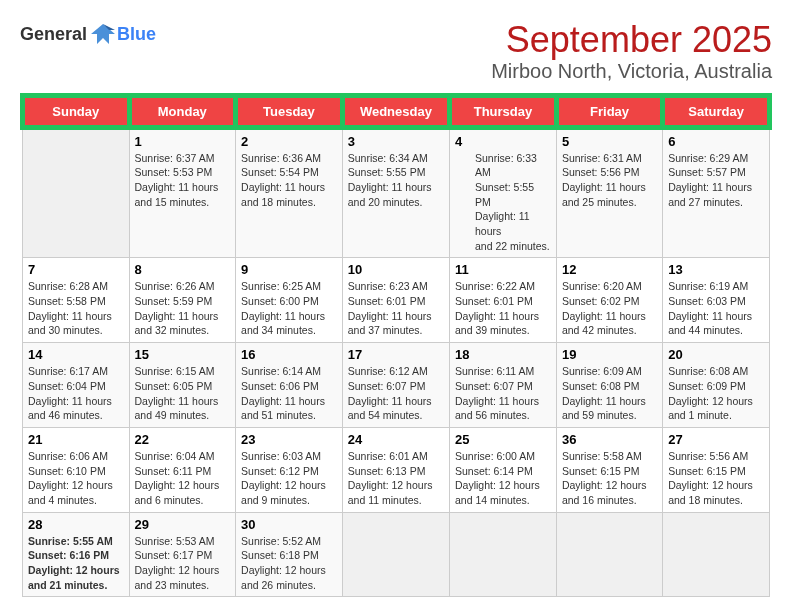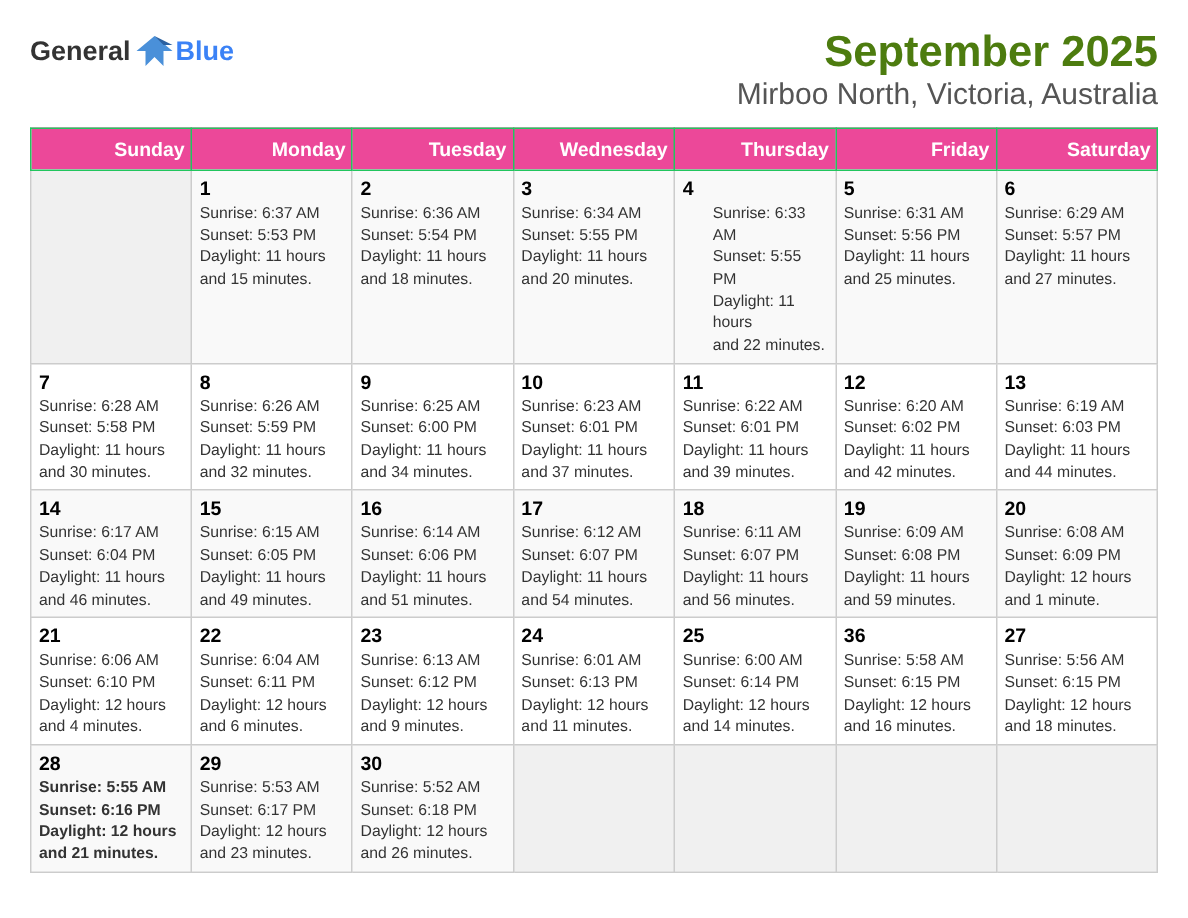--- a/index.html
+++ b/index.html
@@ -33,42 +33,42 @@
     }
     .logo-icon {
       width: 28px;
       height: 28px;
       margin-left: 2px;
     }
     .title-block {
       text-align: right;
     }
     .month-title {
-      font-size: 29px;
-      font-weight: bold;
-      color: #4d7c0f;
+      font-size: 36px;
+      font-weight: normal;
+      color: #b91c1c;
       line-height: 1.1;
     }
     .location-title {
       font-size: 20px;
       color: #555;
     }
     table {
       width: 100%;
       border-collapse: collapse;
       font-size: 11px;
     }
     thead tr th {
-      background-color: #ec4899;
+      background-color: #ef4444;
       color: #fff;
       padding: 6px 4px;
-      text-align: right;
+      text-align: center;
       font-size: 13px;
       font-weight: bold;
-      border: 1px solid #22c55e;
+      border: 5px solid #22c55e;
     }
     tbody tr td {
       border: 1px solid #ccc;
       padding: 4px 5px;
       vertical-align: top;
       width: 108px;
     }
     tbody tr {
       background: #fff;
     }
@@ -279,21 +279,21 @@
         </td>
         <td>
           <span class="day-num">22</span>
           <div class="day-info" style="white-space: pre-line;">Sunrise: 6:04 AM
 Sunset: 6:11 PM
 Daylight: 12 hours
 and 6 minutes.</div>
         </td>
         <td>
           <span class="day-num">23</span>
-          <div class="day-info" style="white-space: pre-line;">Sunrise: 6:13 AM
+          <div class="day-info" style="white-space: pre-line;">Sunrise: 6:03 AM
 Sunset: 6:12 PM
 Daylight: 12 hours
 and 9 minutes.</div>
         </td>
         <td>
           <span class="day-num">24</span>
           <div class="day-info" style="white-space: pre-line;">Sunrise: 6:01 AM
 Sunset: 6:13 PM
 Daylight: 12 hours
 and 11 minutes.</div>

